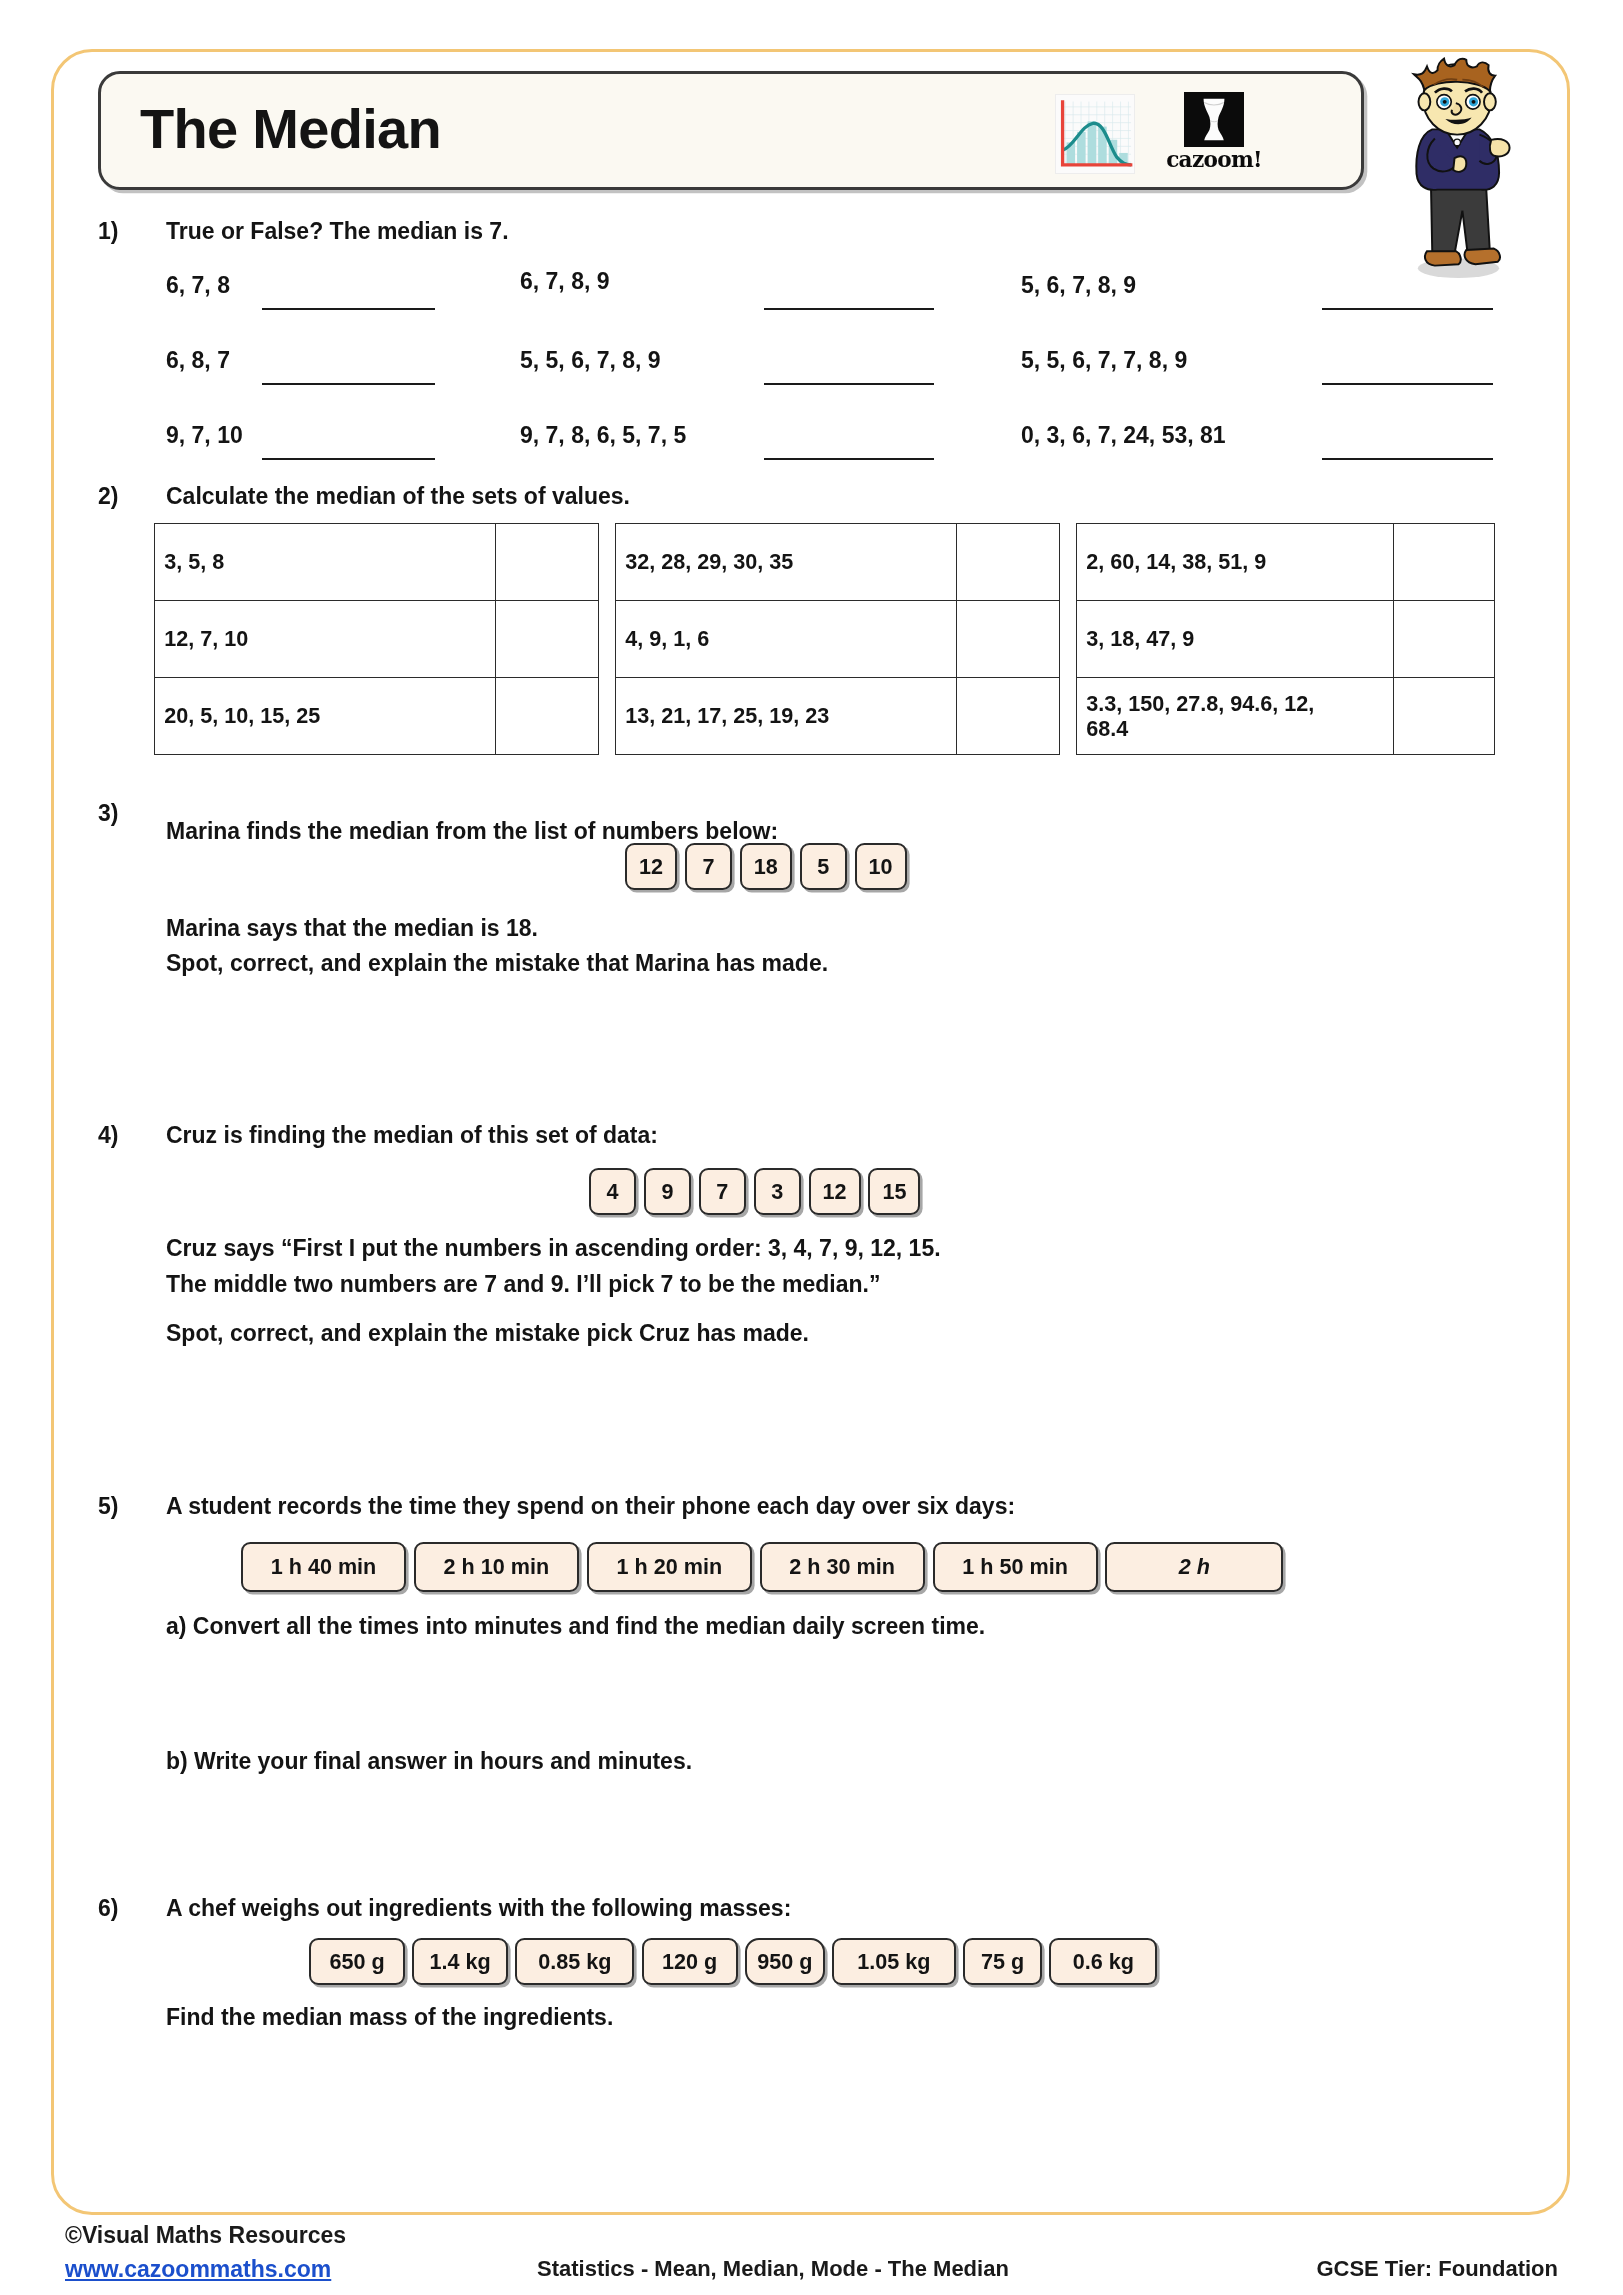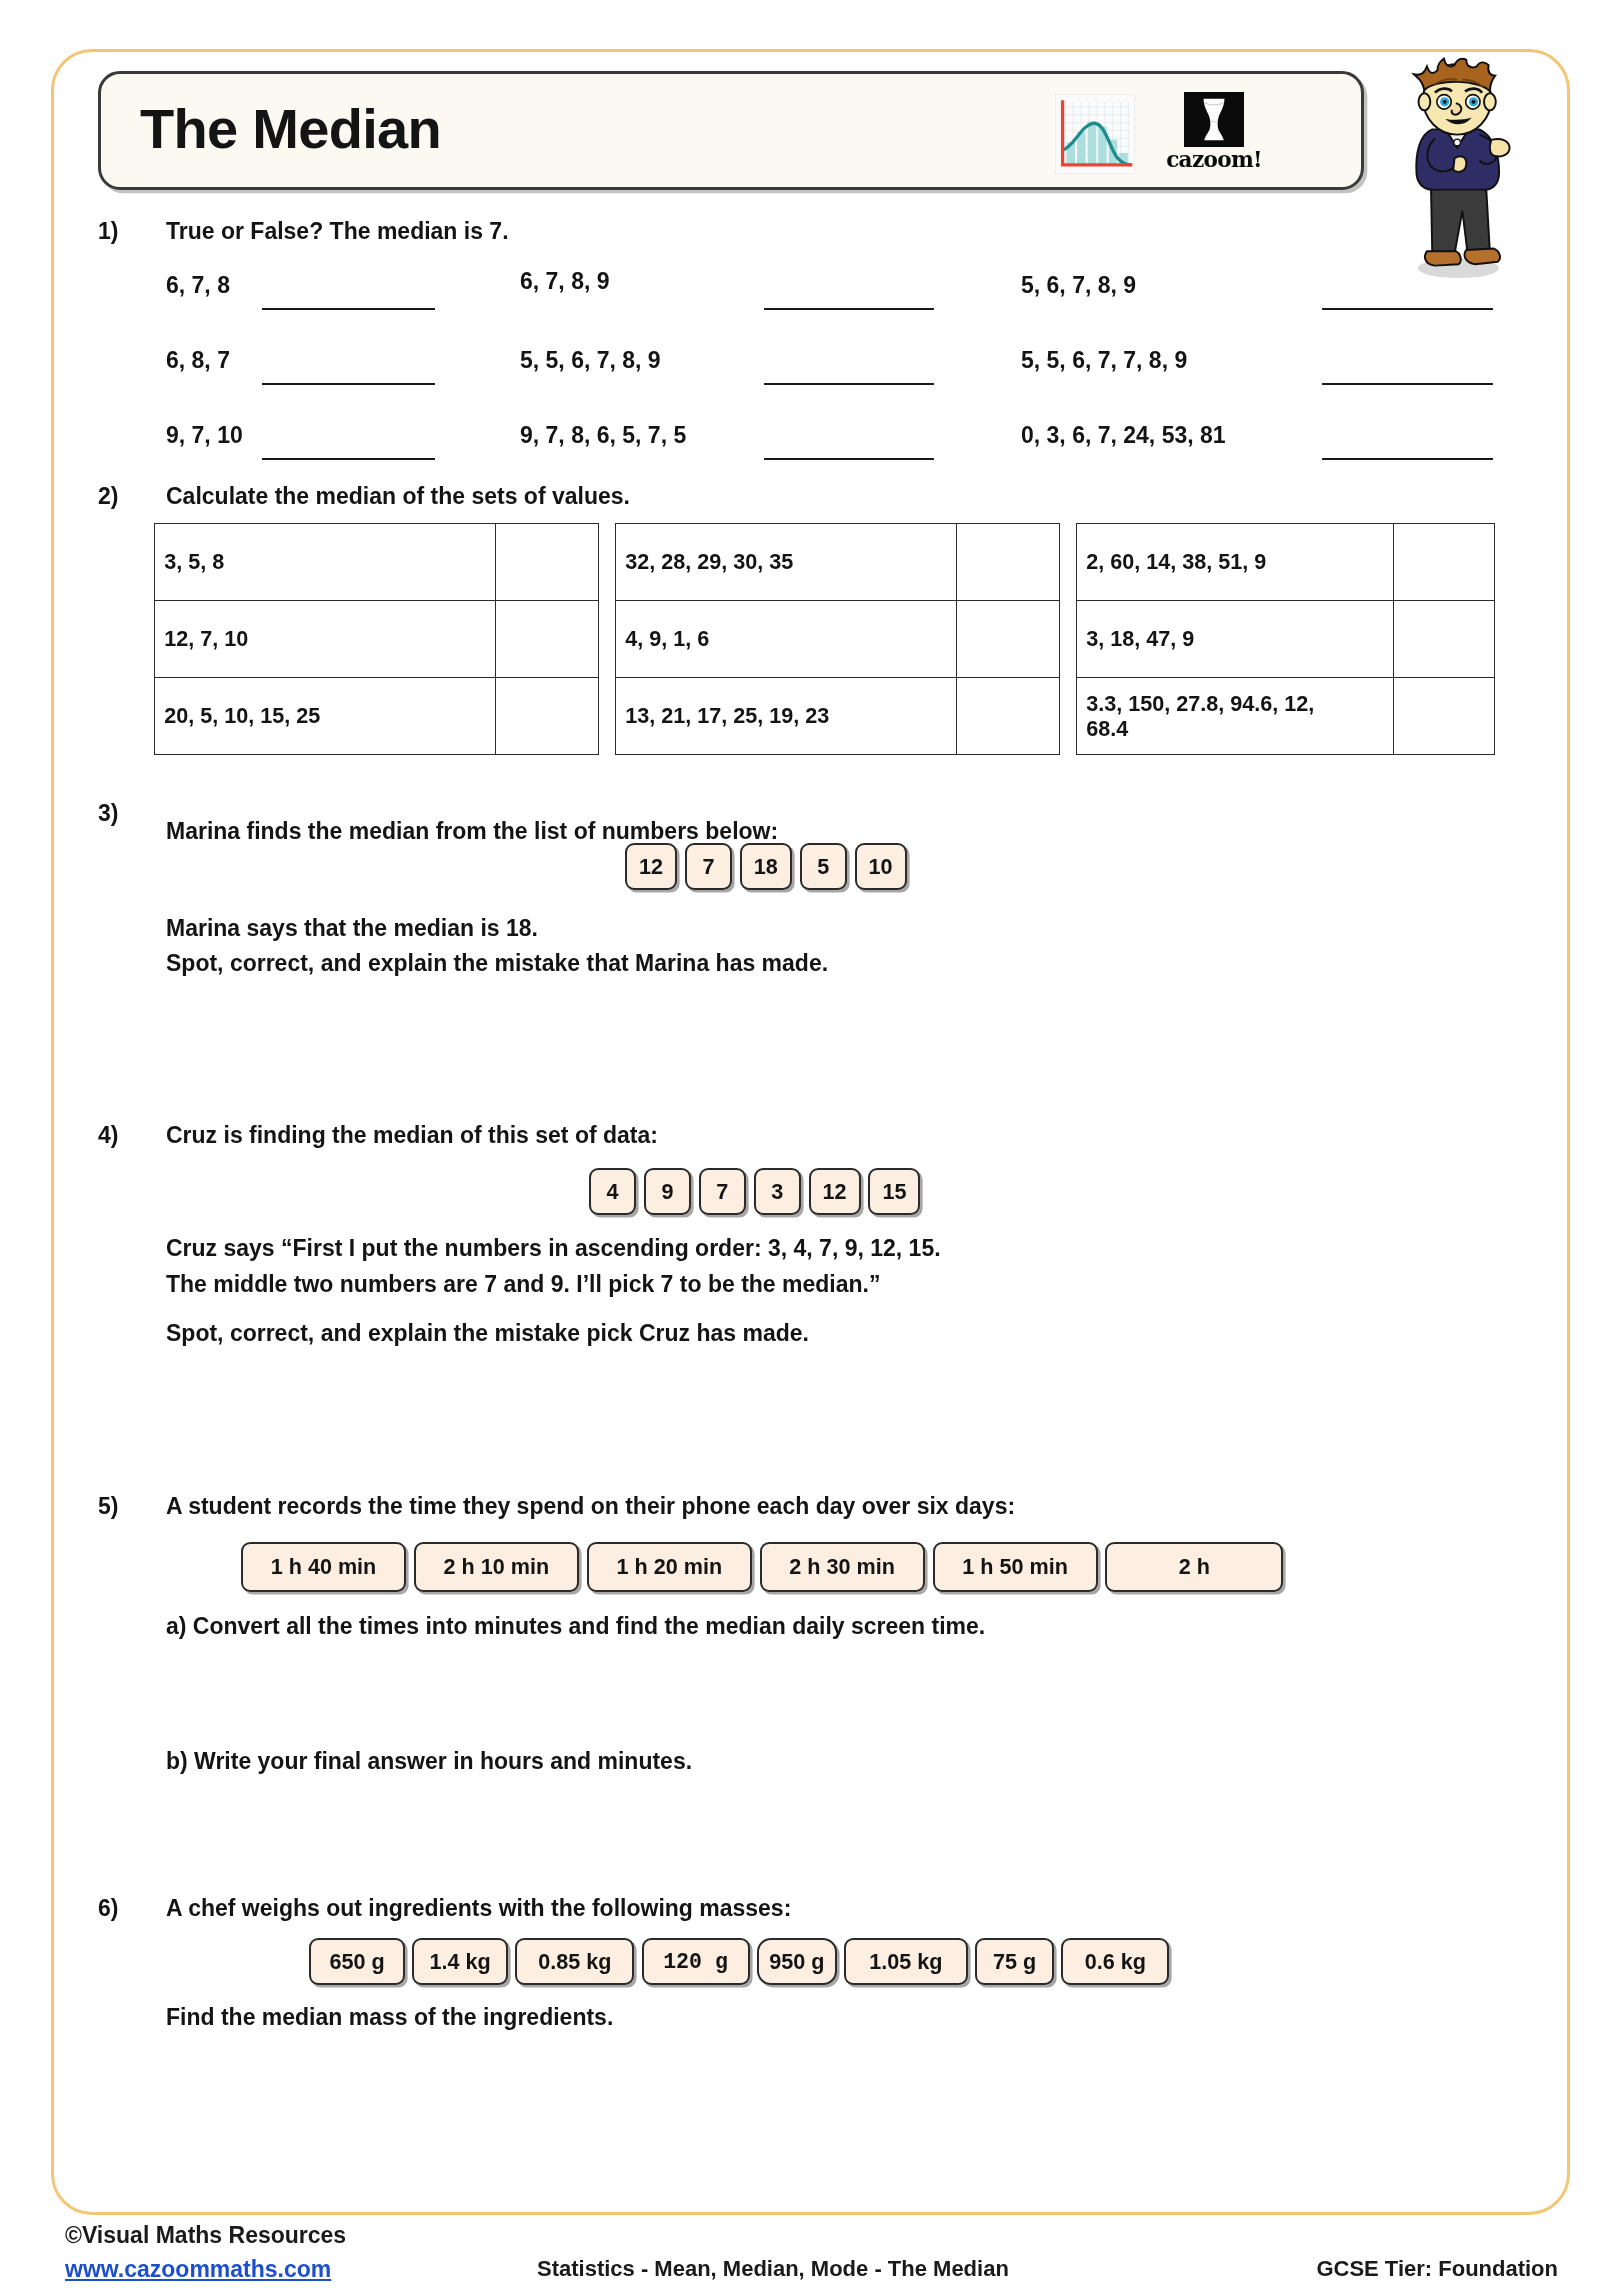--- a/index.html
+++ b/index.html
@@ -373,34 +373,34 @@
 
 <div class="q-num" style="left:98px; top:1493px;">5)</div>
 <div class="q-text q" style="left:166px; top:1493px;">A student records the time they spend on their phone each day over six days:</div>
 
 <div class="chip-row" style="left:241px; top:1542px; gap:7.9px;">
   <div class="chip" style="width:165px;height:50px;">1 h  40 min</div>
   <div class="chip" style="width:165px;height:50px;">2 h  10 min</div>
   <div class="chip" style="width:165px;height:50px;">1 h  20 min</div>
   <div class="chip" style="width:165px;height:50px;">2 h  30 min</div>
   <div class="chip" style="width:165px;height:50px;">1 h  50 min</div>
-  <div class="chip" style="width:178px;height:50px;">2 h</div>
+  <div class="chip" style="width:178px;height:50px;font-style:italic;">2 h</div>
 </div>
 
 <div class="q-text q" style="left:166px; top:1613px;">a)  Convert all the times into minutes and find the median daily screen time.</div>
 <div class="q-text q" style="left:166px; top:1748px;">b)  Write your final answer in hours and minutes.</div>
 
 <div class="q-num" style="left:98px; top:1895px;">6)</div>
 <div class="q-text q" style="left:166px; top:1895px;">A chef weighs out ingredients with the following masses:</div>
 
 <div class="chip-row" style="left:309px; top:1938px; gap:7.2px;">
   <div class="chip" style="width:96px;height:47px;">650 g</div>
   <div class="chip" style="width:96px;height:47px;">1.4 kg</div>
   <div class="chip" style="width:119px;height:47px;text-align:right;">0.85 kg</div>
-  <div class="chip" style="width:108px;height:47px;font-family:Liberation Mono, monospace;">120 g</div>
+  <div class="chip" style="width:96px;height:47px;">120 g</div>
   <div class="chip" style="width:80px;height:47px;border-radius:14px;">950 g</div>
   <div class="chip" style="width:124px;height:47px;">1.05 kg</div>
   <div class="chip" style="width:79px;height:47px;">75 g</div>
   <div class="chip" style="width:108px;height:47px;">0.6 kg</div>
 </div>
 
 <div class="q-text q" style="left:166px; top:2004px;">Find the median mass of the ingredients.</div>
 
 <div class="footer">
   <div class="f-copy">©Visual Maths Resources</div>

